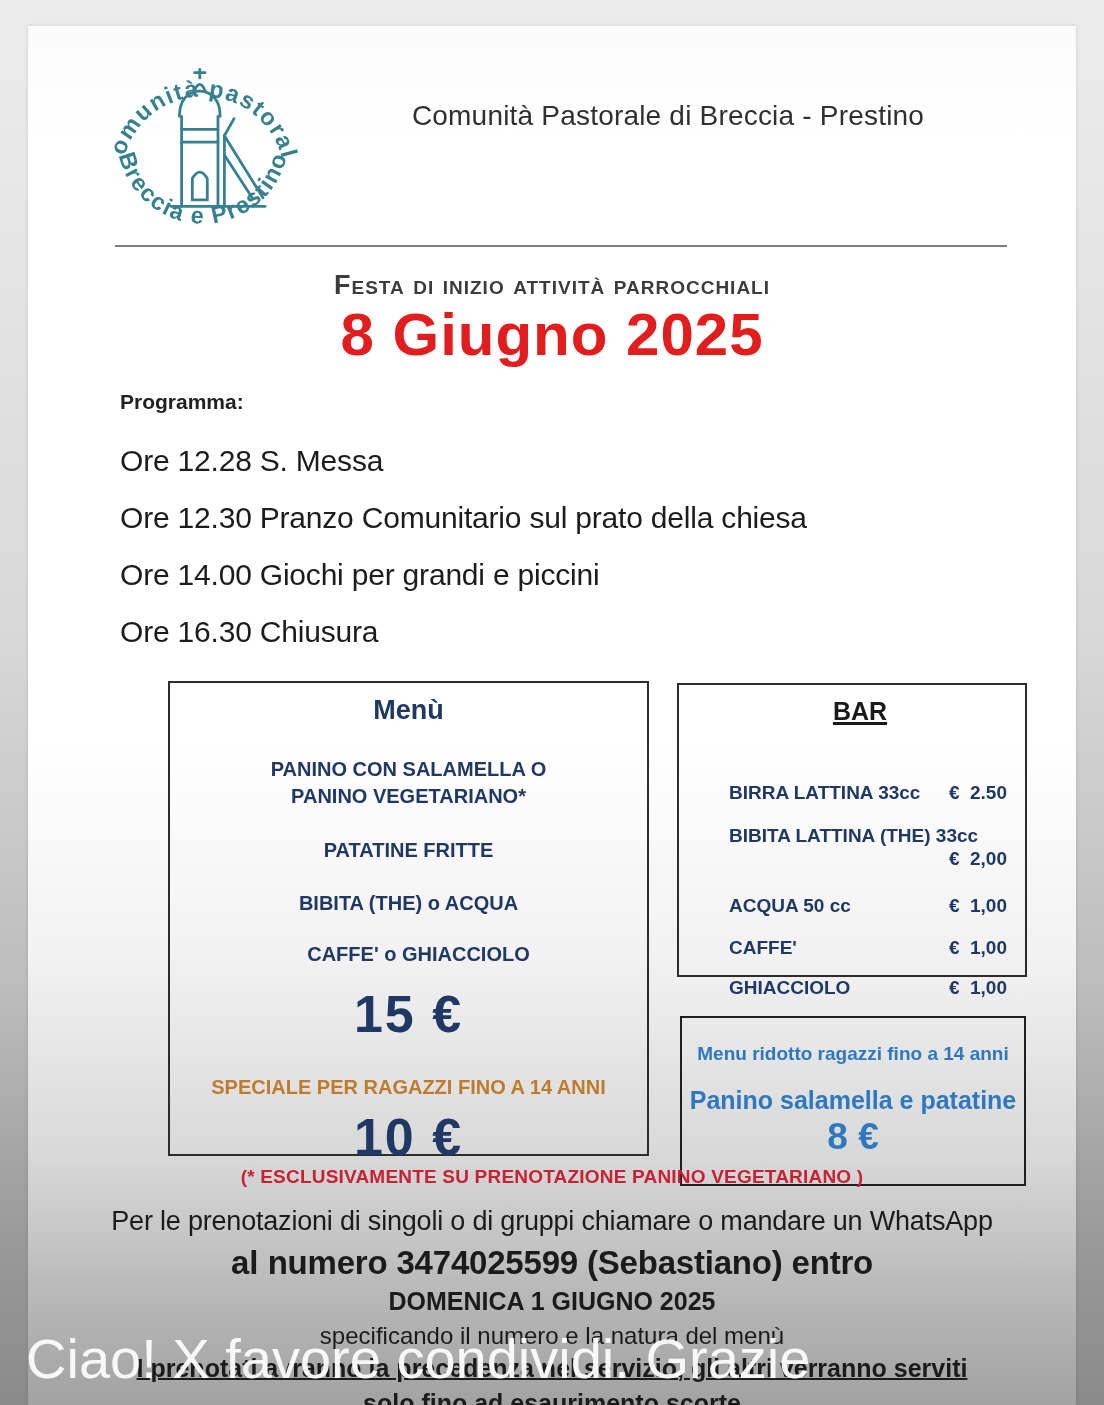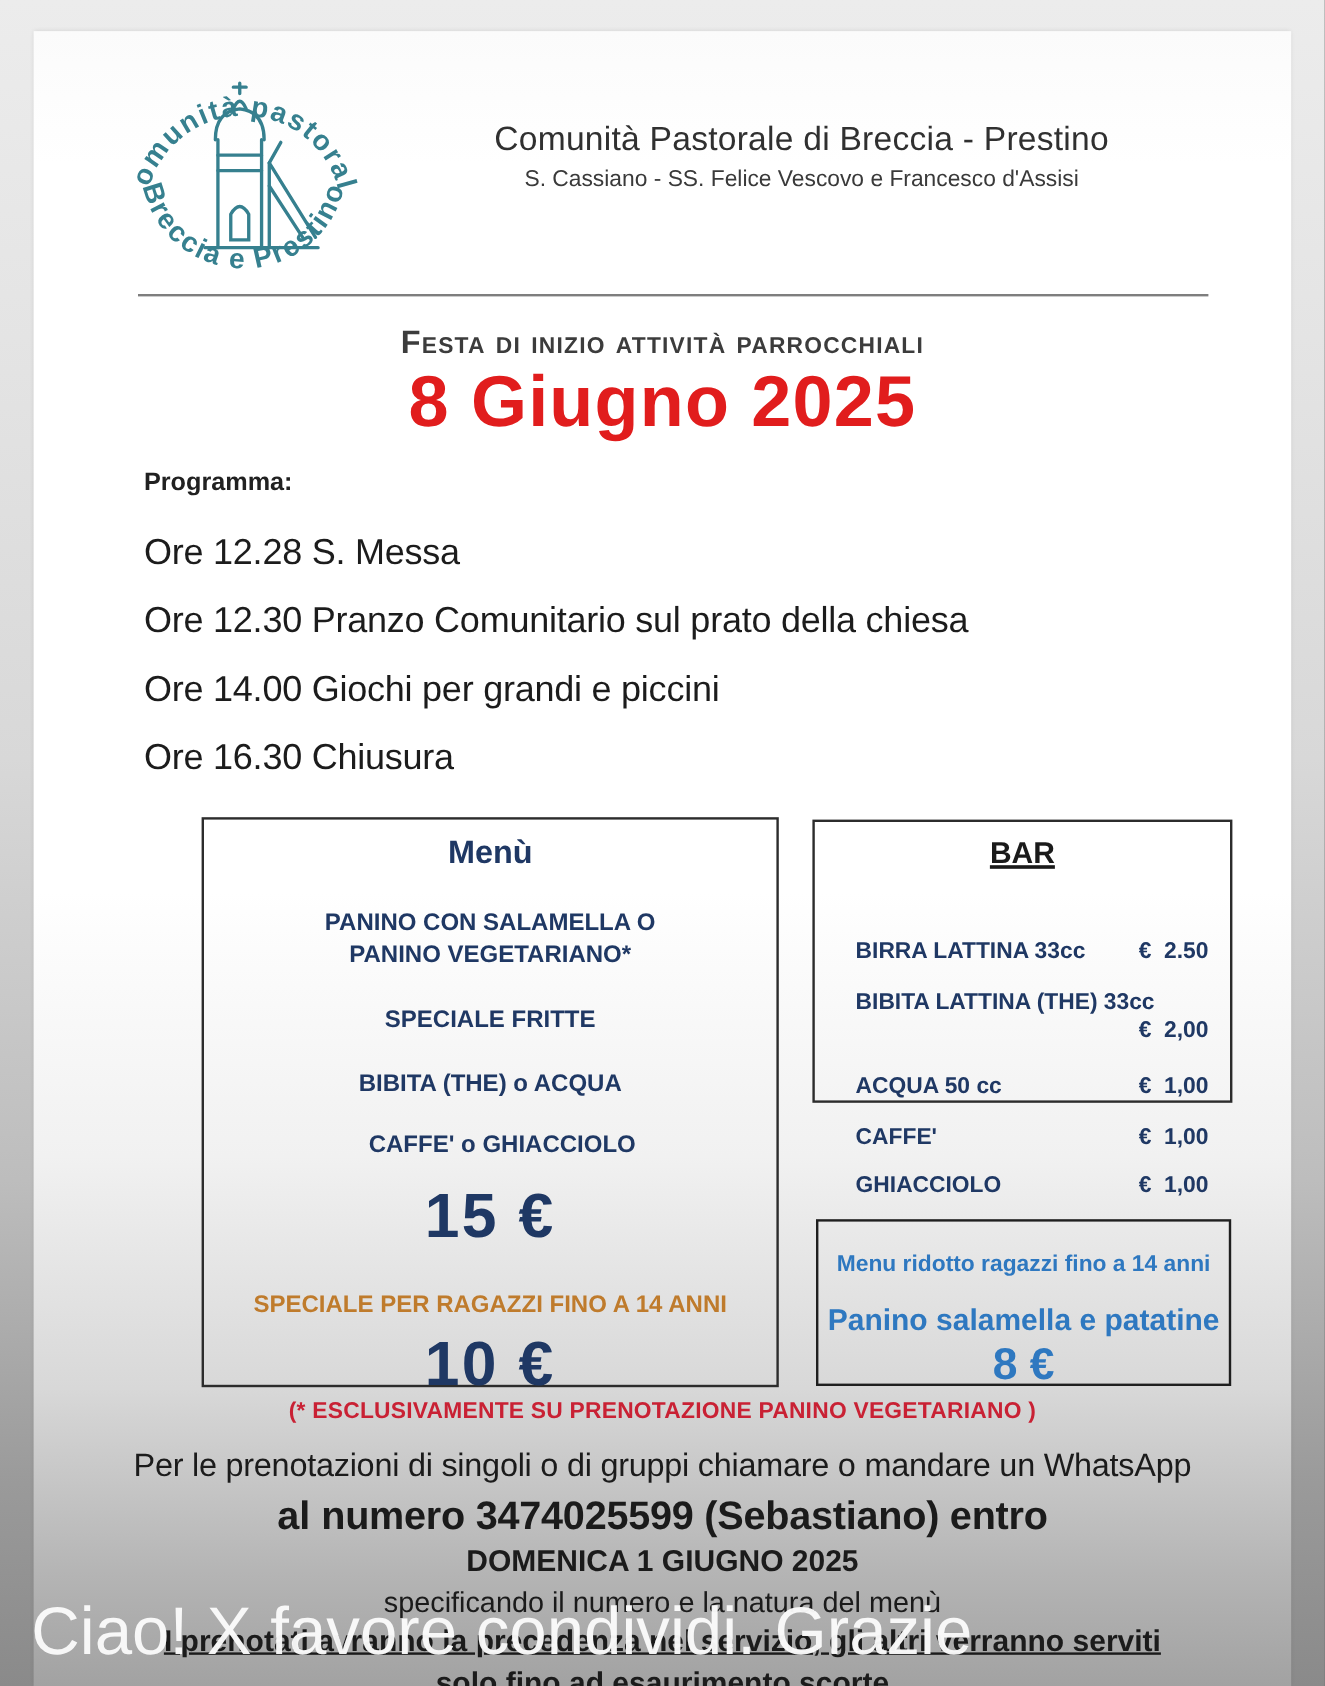--- a/index.html
+++ b/index.html
@@ -55,38 +55,38 @@
   .mi-1 { margin-top:30px; }
   .mi-2 { margin-top:27px; }
   .mi-3 { margin-top:26px; }
   .mi-4 { margin-top:24px;padding-left:20px; }
   .menu-price { margin-top:16px; font-size:52px; font-weight:bold; letter-spacing:2px; }
   .menu-special { margin-top:32px; font-size:20px; font-weight:bold; }
   .menu-price2 { margin-top:8px; font-size:52px; font-weight:bold; letter-spacing:2px; }
 
   
   .bar-box {
-    position:absolute; left:649px; top:657px; width:350px; height:236px;
-    border:2px solid #2c2c2c; background:transparent;
+    position:absolute; left:649px; top:657px; width:350px; height:294px;
+    border:2px solid #2c2c2c; background:transparent;padding-left:16px;
   }
   .bar-title { margin-top:12px; text-align:center; font-size:25px; font-weight:bold; color:#1a1a1a;
     text-decoration:underline; text-decoration-thickness:2.5px; }
   .bar-row { display:flex; justify-content:space-between; padding:0 18px 0 34px;
     font-size:19px; font-weight:bold; }
   .bar-row .price { white-space:pre; }
   .br-1 { margin-top:56px; }
   .br-2 { margin-top:21px; }
   .br-3 { margin-top:1px; }
   .br-4 { margin-top:25px; }
   .br-5 { margin-top:20px; }
   .br-6 { margin-top:18px; }
 
   
   .kids-box {
-    position:absolute; left:652px; top:990px; width:346px; height:139px;
+    position:absolute; left:652px; top:990px; width:346px; height:170px;
     border:2.5px solid #1f1f1f; text-align:center;
   }
   .kids-line1 { margin-top:25px; font-size:19px; font-weight:bold; }
   .kids-line2 { margin-top:21px; font-size:25px; font-weight:bold; }
   .kids-price { margin-top:1px; font-size:37px; font-weight:bold; }
 
   .footnote { position:absolute; left:0; top:1140px; width:100%; text-align:center;
     font-size:19px; font-weight:bold; letter-spacing:0.2px; }
 
   .booking { position:absolute; left:0; top:1180px; width:100%; text-align:center; color:#1b1b1b; }
@@ -138,39 +138,38 @@
           </text>
           <text text-anchor="middle">
             <textPath href="#arcBot" startOffset="50%">Breccia e Prestino</textPath>
           </text>
         </g>
       </svg>
     </div>
 
     <div class="header-block">
       <div class="header-title">Comunità Pastorale di Breccia - Prestino</div>
-      <div class="header-sub">S. Cassiano - SS. Felice Vescovo e Francesco d'Assisi</div>
     </div>
 
     <div class="rule"></div>
 
     <div class="kicker">Festa di inizio attività parrocchiali</div>
     <div class="date-title" style="color:#e11d1d">8 Giugno 2025</div>
 
     <div class="prog-label">Programma:</div>
     <p class="prog-item">Ore 12.28 S. Messa</p>
     <p class="prog-item">Ore 12.30 Pranzo Comunitario sul prato della chiesa</p>
     <p class="prog-item">Ore 14.00 Giochi per grandi e piccini</p>
     <p class="prog-item">Ore 16.30 Chiusura</p>
 
     <div class="menu-box" style="color:#1f3864">
       <div class="menu-title">Menù</div>
       <div class="menu-item mi-1">PANINO CON SALAMELLA O
 PANINO VEGETARIANO*</div>
-      <div class="menu-item mi-2">SPECIALE FRITTE</div>
+      <div class="menu-item mi-2">PATATINE FRITTE</div>
       <div class="menu-item mi-3">BIBITA (THE) o ACQUA</div>
       <div class="menu-item mi-4">CAFFE' o GHIACCIOLO</div>
       <div class="menu-price">15 €</div>
       <div class="menu-special" style="color:#bf7b2c">SPECIALE PER RAGAZZI FINO A 14 ANNI</div>
       <div class="menu-price2">10 €</div>
     </div>
 
     <div class="bar-box" style="color:#1f3864">
       <div class="bar-title">BAR</div>
       <div class="bar-row br-1">

